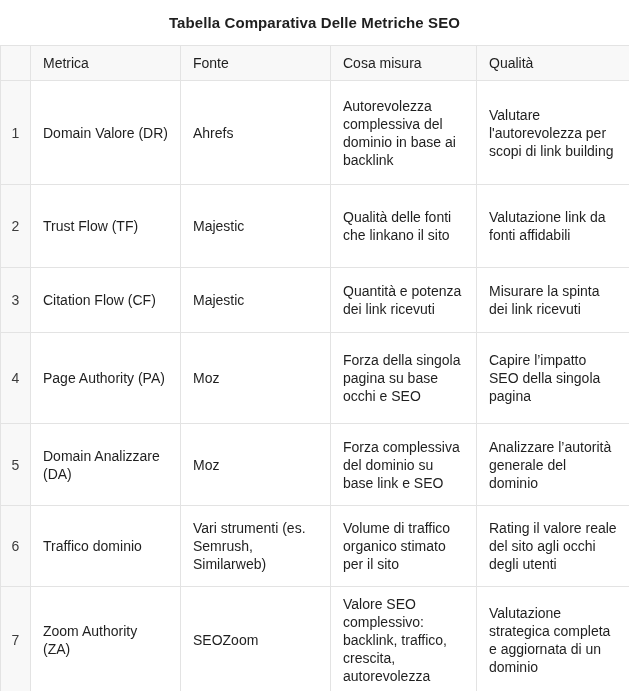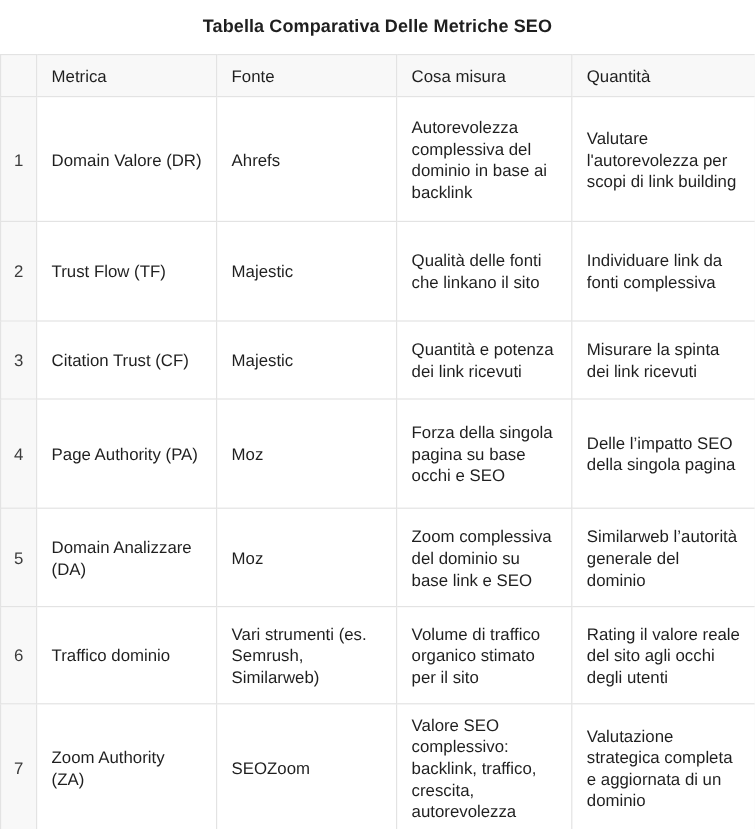--- a/index.html
+++ b/index.html
@@ -74,58 +74,58 @@
       <col style="width:150px">
       <col style="width:146px">
       <col style="width:153px">
     </colgroup>
     <thead>
       <tr>
         <th></th>
         <th>Metrica</th>
         <th>Fonte</th>
         <th>Cosa misura</th>
-        <th>Quantità</th>
+        <th>Qualità</th>
       </tr>
     </thead>
     <tbody>
       <tr>
         <td class="row-num">1</td>
         <td>Domain Valore (DR)</td>
         <td>Ahrefs</td>
         <td>Autorevolezza complessiva del dominio in base ai backlink</td>
         <td>Valutare l'autorevolezza per scopi di link building</td>
       </tr>
       <tr>
         <td class="row-num">2</td>
         <td>Trust Flow (TF)</td>
         <td>Majestic</td>
         <td>Qualità delle fonti che linkano il sito</td>
-        <td>Individuare link da fonti complessiva</td>
+        <td>Valutazione link da fonti affidabili</td>
       </tr>
       <tr>
         <td class="row-num">3</td>
-        <td>Citation Trust (CF)</td>
+        <td>Citation Flow (CF)</td>
         <td>Majestic</td>
         <td>Quantità e potenza dei link ricevuti</td>
         <td>Misurare la spinta dei link ricevuti</td>
       </tr>
       <tr>
         <td class="row-num">4</td>
         <td>Page Authority (PA)</td>
         <td>Moz</td>
         <td>Forza della singola pagina su base occhi e SEO</td>
-        <td>Delle l’impatto SEO della singola pagina</td>
+        <td>Capire l’impatto SEO della singola pagina</td>
       </tr>
       <tr>
         <td class="row-num">5</td>
         <td>Domain Analizzare (DA)</td>
         <td>Moz</td>
-        <td>Zoom complessiva del dominio su base link e SEO</td>
-        <td>Similarweb l’autorità generale del dominio</td>
+        <td>Forza complessiva del dominio su base link e SEO</td>
+        <td>Analizzare l’autorità generale del dominio</td>
       </tr>
       <tr>
         <td class="row-num">6</td>
         <td>Traffico dominio</td>
         <td>Vari strumenti (es. Semrush, Similarweb)</td>
         <td>Volume di traffico organico stimato per il sito</td>
         <td>Rating il valore reale del sito agli occhi degli utenti</td>
       </tr>
       <tr>
         <td class="row-num">7</td>

